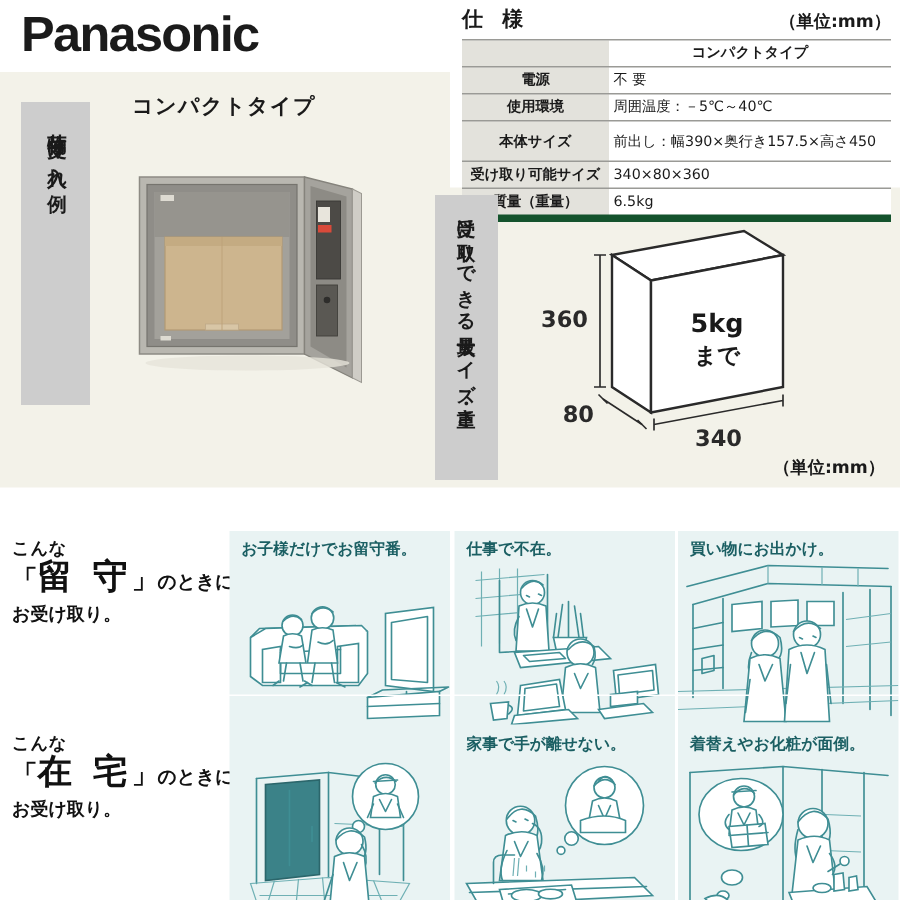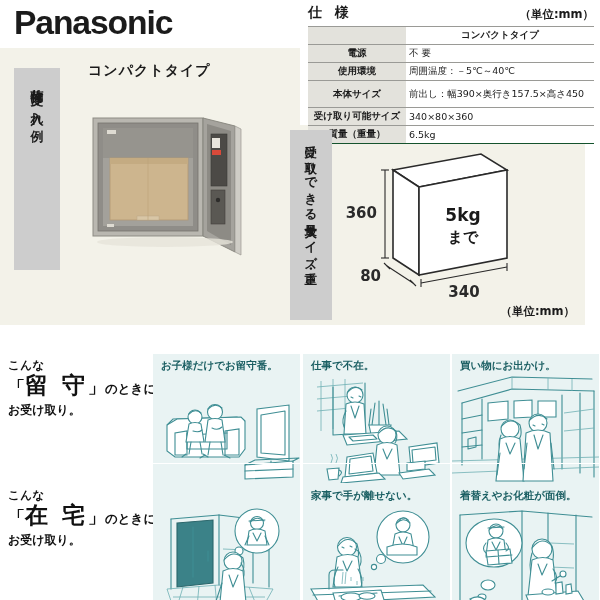--- a/index.html
+++ b/index.html
@@ -45,21 +45,21 @@
     font-size:14px;font-weight:700;letter-spacing:1px;
     font-family:"DejaVu Sans","Liberation Sans",sans-serif;
     color:#1a1a1a;
   }
 
   
   .photo{position:absolute;left:85px;top:112px;width:190px;height:180px;}
 
   
   .size-panel{
-    position:absolute;left:285px;top:125px;width:300px;height:200px;
+    position:absolute;left:300px;top:125px;width:300px;height:200px;
     background:#f3f2e9;
   }
   .size-label-bar{
     position:absolute;left:290px;top:130px;width:42px;height:190px;
     background:#cdcdcd;z-index:3;
   }
   .size-label-bar .vtext{
     position:absolute;left:50%;top:6px;transform:translateX(-50%);
     font-size:12.5px;line-height:1.25;letter-spacing:1px;
   }
@@ -75,21 +75,21 @@
   .spec-title{font-size:14px;font-weight:700;letter-spacing:4px;
     font-family:"DejaVu Sans","Liberation Sans",sans-serif;}
   .spec-unit{font-size:11.5px;font-weight:700;
     font-family:"DejaVu Sans","Liberation Sans",sans-serif;}
   table.spec{
     border-collapse:collapse;width:286px;
     font-family:"DejaVu Sans","Liberation Sans",sans-serif;
     font-size:9.5px;
   }
   table.spec tr{border-top:1px solid #9a9a96;}
-  table.spec tr:last-child{border-bottom:1px solid #14532d;}
+  table.spec tr:last-child{border-bottom:5px solid #14532d;}
   table.spec td{padding:2px 3px;vertical-align:middle;}
   td.k{
     width:92px;background:#e3e2dc;text-align:center;font-weight:700;
     color:#1a1a1a;
     margin-top:24px;
   }
   td.v{background:#ffffff;padding-left:6px;color:#1a1a1a;}
   tr.type-row td.k{background:#e3e2dc;}
   tr.type-row td.v{text-align:center;font-weight:700;}
 

